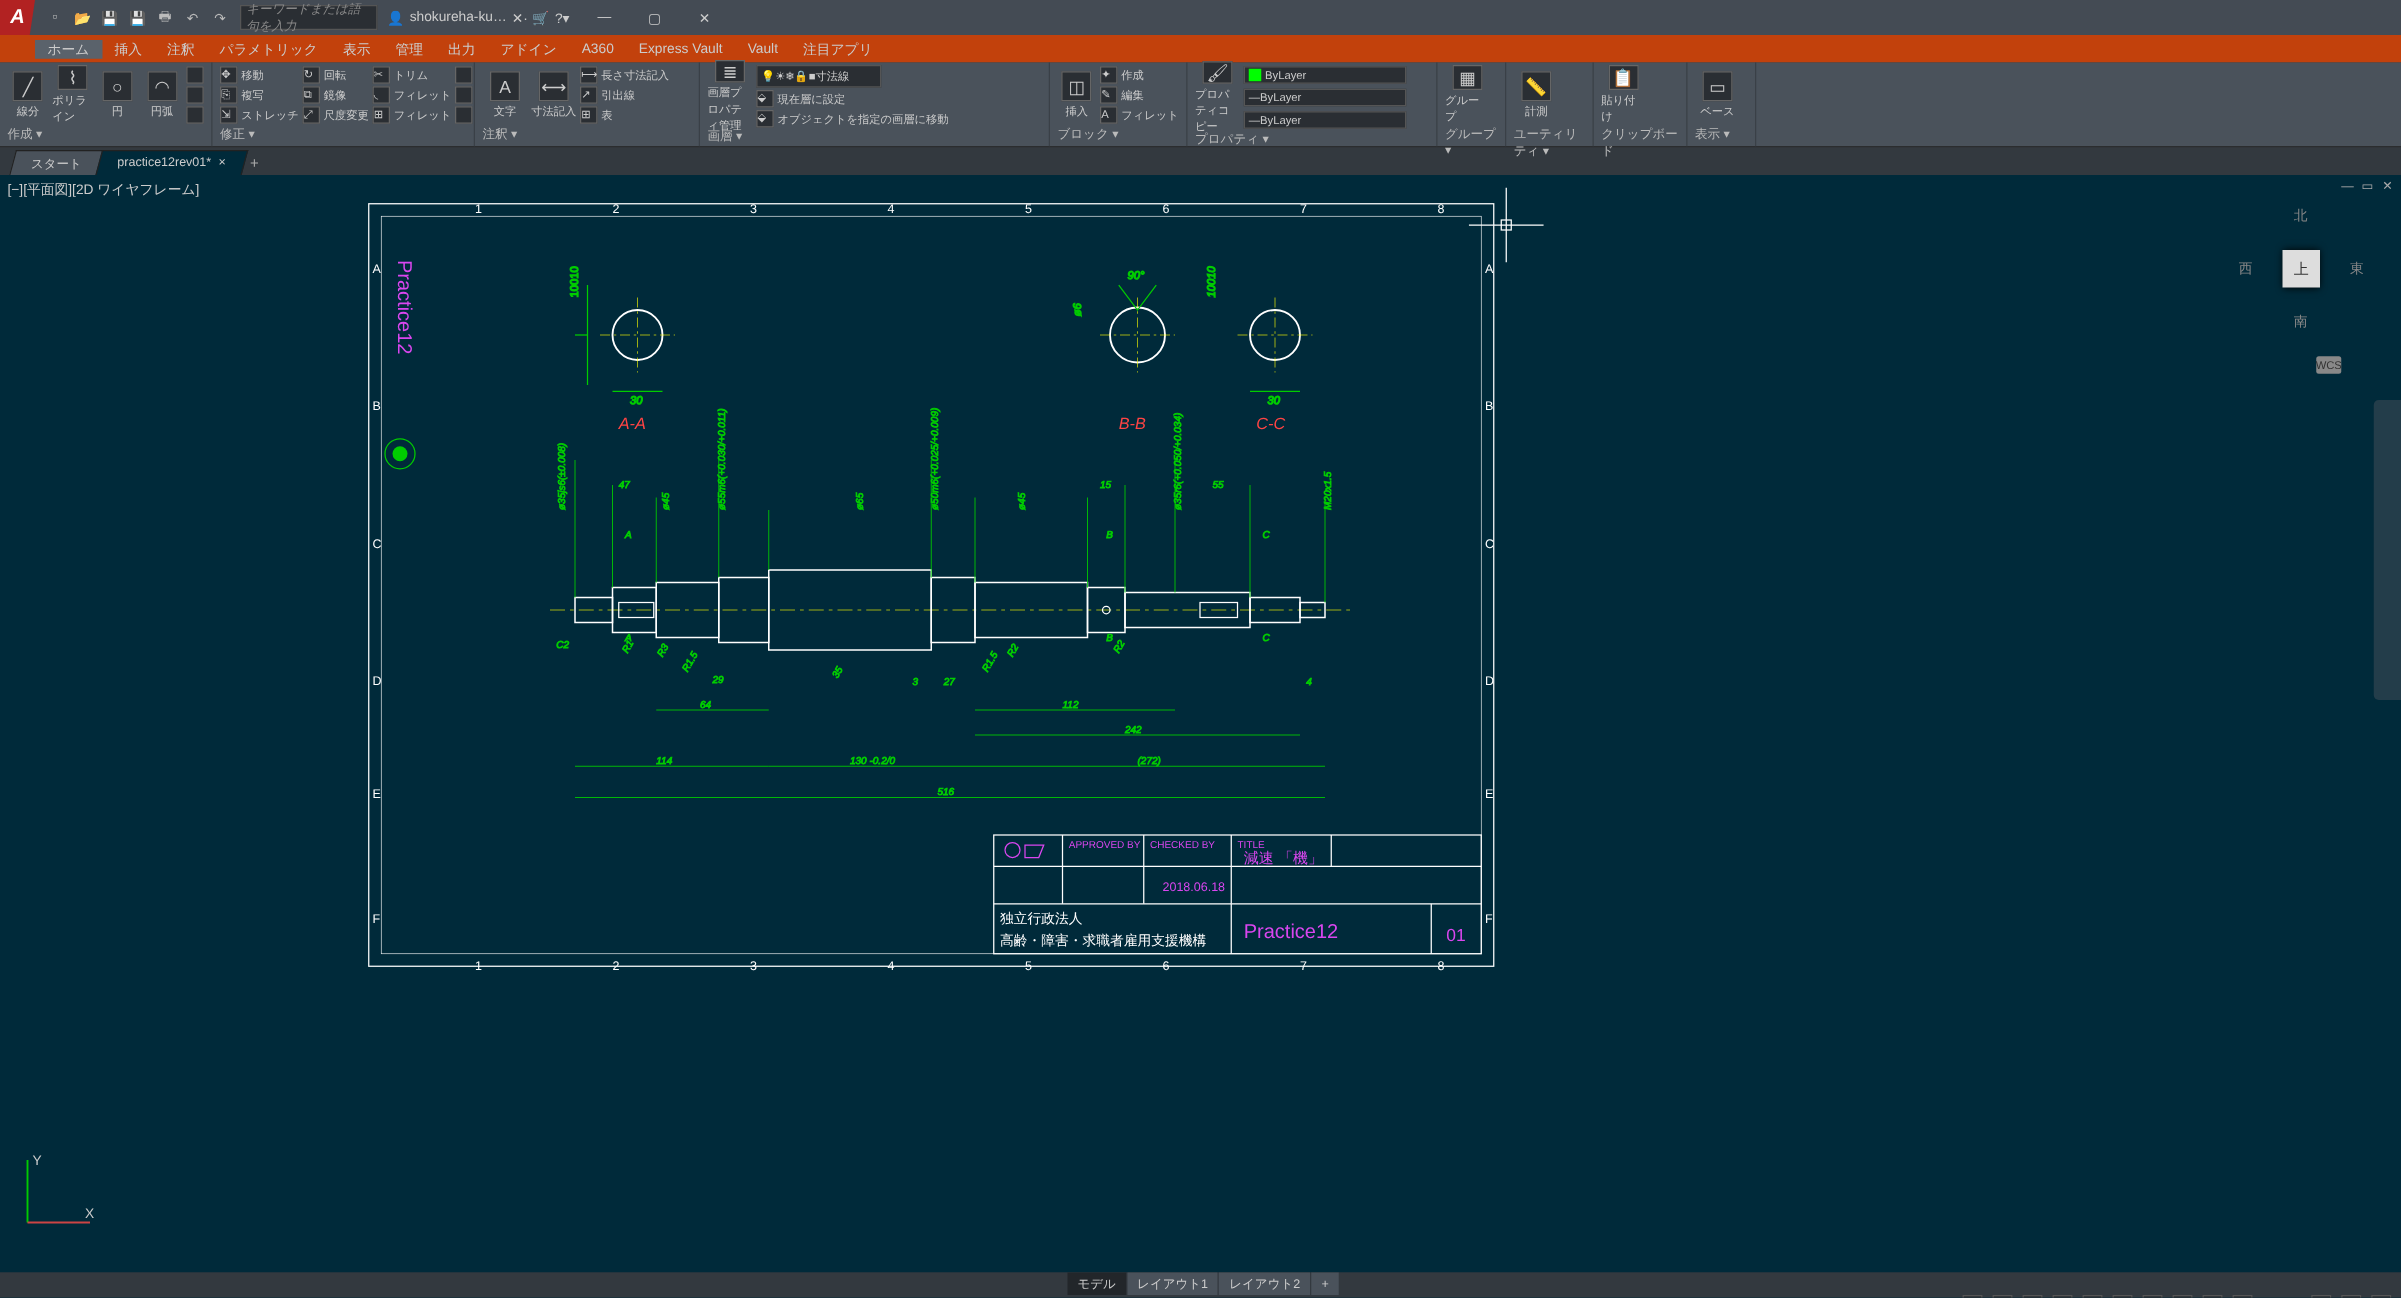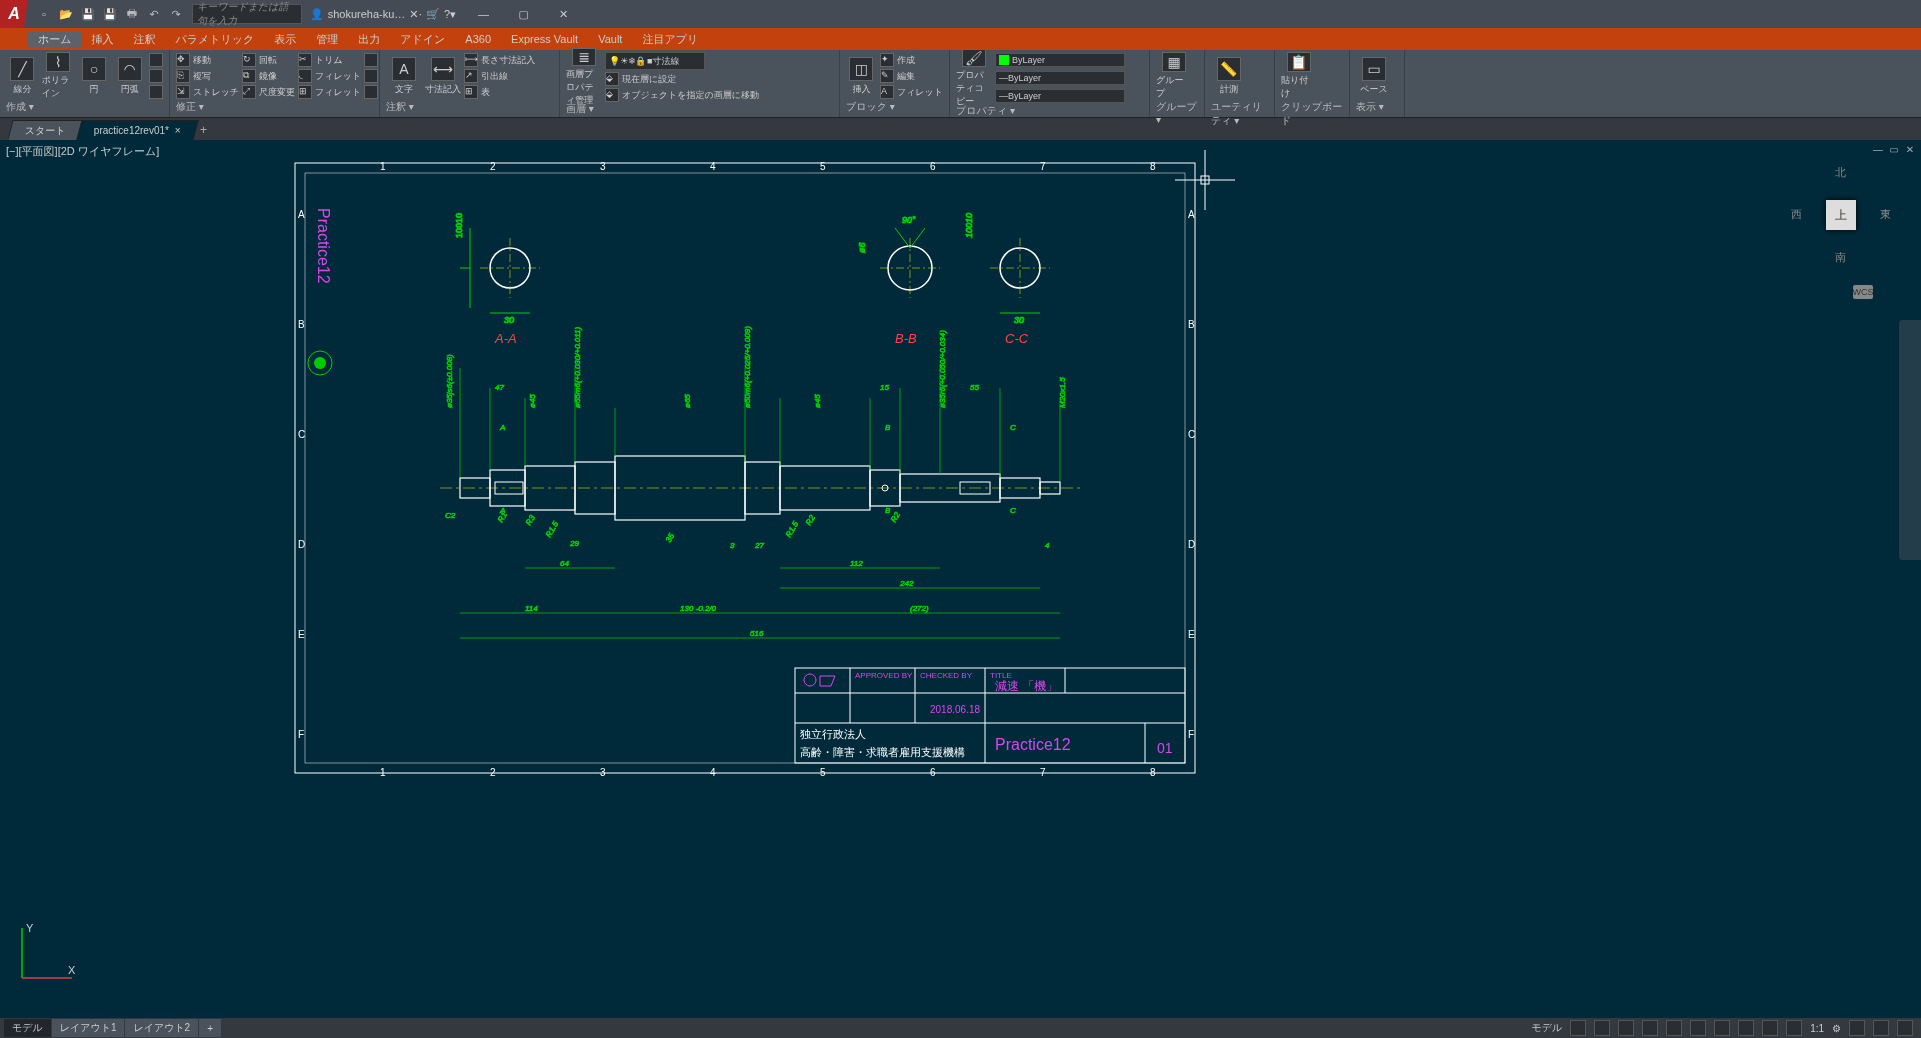--- a/index.html
+++ b/index.html
@@ -37,21 +37,21 @@
 .vp-controls { position:absolute; right:4px; top:2px; display:flex; gap:2px; }
 .vp-controls span { width:14px; height:14px; font-size:10px; color:#aaa; display:flex; align-items:center; justify-content:center; }
 .ucs { position:absolute; left:12px; bottom:30px; }
 .viewcube { position:absolute; right:30px; top:25px; width:100px; height:100px; }
 .cube-center { position:absolute; left:35px; top:35px; width:30px; height:30px; background:#ddd; color:#333; font-size:12px; display:flex; align-items:center; justify-content:center; box-shadow:0 0 6px #000; }
 .cube-dir { position:absolute; font-size:11px; color:#888; }
 .wcs-badge { position:absolute; right:48px; top:145px; width:20px; height:14px; background:#888; color:#333; font-size:9px; display:flex; align-items:center; justify-content:center; border-radius:2px; }
 .navbar-r { position:absolute; right:0; top:180px; width:22px; height:240px; background:rgba(70,80,90,0.5); border-radius:4px 0 0 4px; }
 .drawing { position:absolute; left:290px; top:18px; width:910px; height:620px; }
 .dwg-svg { width:100%; height:100%; }
-.statusbar { position:absolute; left:0; right:0; bottom:0; height:20px; background:#33393f; display:flex; align-items:center; font-size:10px; color:#ccc; }
+.statusbar { position:absolute; left:0; right:0; bottom:0; height:20px; background:#33393f; display:flex; align-items:center; font-size:10px; color:#ccc;flex-direction:column; }
 .layout-tabs { display:flex; gap:1px; margin-left:4px; }
 .layout-tabs span { padding:0 8px; height:18px; background:#4a525b; display:flex; align-items:center; }
 .layout-tabs span.active { background:#22262a; }
 .status-right { margin-left:auto; display:flex; align-items:center; gap:8px; padding-right:8px; }
 .status-right .sicon { width:16px; height:16px; background:#2a2e33; border:1px solid #555; }
 </style>
 </head>
 <body>
 
 <div class="titlebar">

